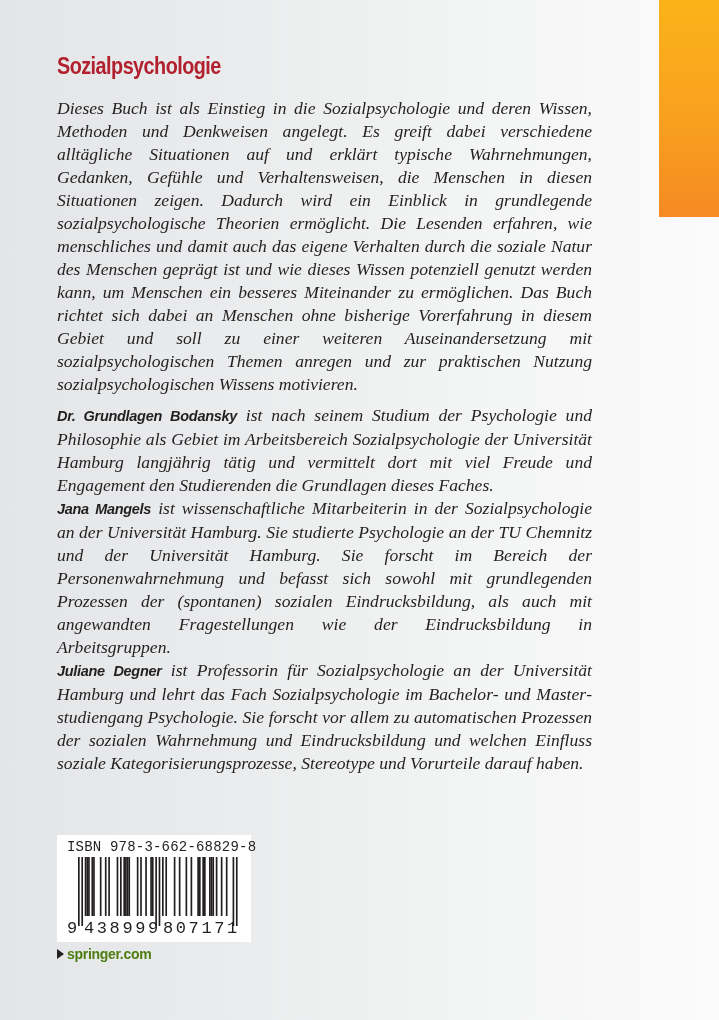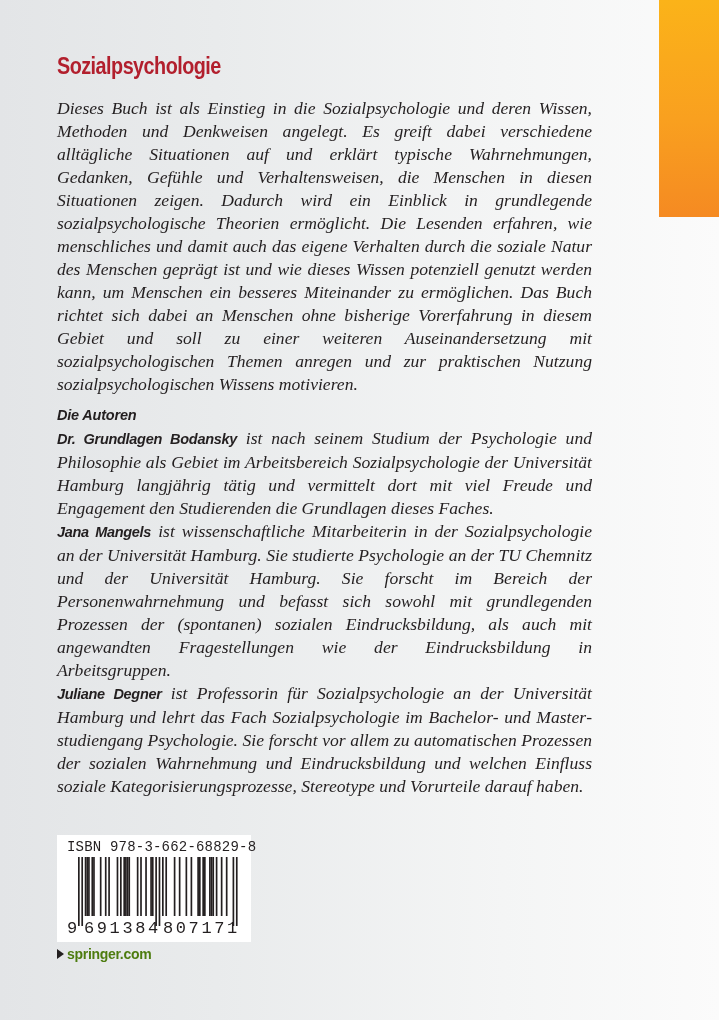--- a/index.html
+++ b/index.html
@@ -63,21 +63,20 @@
 </style>
 </head>
 <body>
 
 <div class="orange-block"></div>
 
 <h1 class="title">Sozialpsychologie</h1>
 
 <div class="text-column">
   <p class="blurb">Dieses Buch ist als Einstieg in die Sozialpsychologie und deren Wissen, Methoden und Denkweisen angelegt. Es greift dabei verschiedene alltägliche Situationen auf und erklärt typische Wahrnehmungen, Gedanken, Gefühle und Verhaltensweisen, die Menschen in diesen Situationen zeigen. Dadurch wird ein Einblick in grundlegende sozialpsychologische Theorien ermöglicht. Die Lesenden erfahren, wie menschliches und damit auch das eigene Verhal­ten durch die soziale Natur des Menschen geprägt ist und wie dieses Wissen potenziell genutzt werden kann, um Menschen ein besseres Miteinander zu ermöglichen. Das Buch richtet sich dabei an Menschen ohne bisherige Vor­erfahrung in diesem Gebiet und soll zu einer weiteren Auseinandersetzung mit sozialpsychologischen Themen anregen und zur praktischen Nutzung sozialpsychologischen Wissens motivieren.</p>
-  <p class="authors-heading">Die Autoren</p>
   <p><span class="author-name">Dr. Grundlagen Bodansky</span><span> ist nach seinem Studium der Psychologie und Philoso­phie als Gebiet im Arbeitsbereich Sozialpsychologie der Universität Hamburg langjährig tätig und vermittelt dort mit viel Freude und Engagement den Studierenden die Grundlagen dieses Faches.</span></p>
   <p><span class="author-name">Jana Mangels</span><span> ist wissenschaftliche Mitarbeiterin in der Sozialpsychologie an der Universität Hamburg. Sie studierte Psychologie an der TU Chemnitz und der Universität Hamburg. Sie forscht im Bereich der Personenwahrnehmung und befasst sich sowohl mit grundlegenden Prozessen der  (spontanen) sozi­alen Eindrucksbildung, als auch mit angewandten Fragestellungen wie der Eindrucksbildung in Arbeitsgruppen.</span></p>
   <p><span class="author-name">Juliane Degner</span><span> ist Professorin für Sozialpsychologie an der Universität Hamburg und lehrt das Fach Sozialpsychologie im Bachelor- und Master­studiengang Psychologie. Sie forscht vor allem zu automatischen Prozessen der sozialen Wahrnehmung und Eindrucksbildung und welchen Einfluss soziale Kategorisierungsprozesse, Stereotype und Vorurteile darauf haben.</span></p>
 </div>
 
 <div class="barcode-box">
   <div class="isbn-text">ISBN 978-3-662-68829-8</div>
   <svg class="barcode-svg" id="barcode-svg" width="194" height="107">
       <rect x="21.00" y="22" width="1.68" height="69" fill="#231f20"></rect>
       <rect x="24.36" y="22" width="1.68" height="69" fill="#231f20"></rect>
@@ -115,20 +114,20 @@
       <rect x="152.04" y="22" width="1.68" height="59" fill="#231f20"></rect>
       <rect x="153.72" y="22" width="1.68" height="59" fill="#231f20"></rect>
       <rect x="155.40" y="22" width="1.68" height="59" fill="#231f20"></rect>
       <rect x="158.76" y="22" width="1.68" height="59" fill="#231f20"></rect>
       <rect x="163.80" y="22" width="1.68" height="59" fill="#231f20"></rect>
       <rect x="168.84" y="22" width="1.68" height="59" fill="#231f20"></rect>
       <rect x="175.56" y="22" width="1.68" height="69" fill="#231f20"></rect>
       <rect x="178.92" y="22" width="1.68" height="69" fill="#231f20"></rect>
     </svg>
   <span class="ean-digit" style="left:10px">9</span>
-  <span class="ean-digit" style="left:27px">691384</span>
+  <span class="ean-digit" style="left:27px">438999</span>
   <span class="ean-digit" style="left:106px">807171</span>
 </div>
 
 <a class="springer-link">
   <span class="arrow-icon"></span>
   <span>springer.com</span>
 </a>
 
 </body></html>

